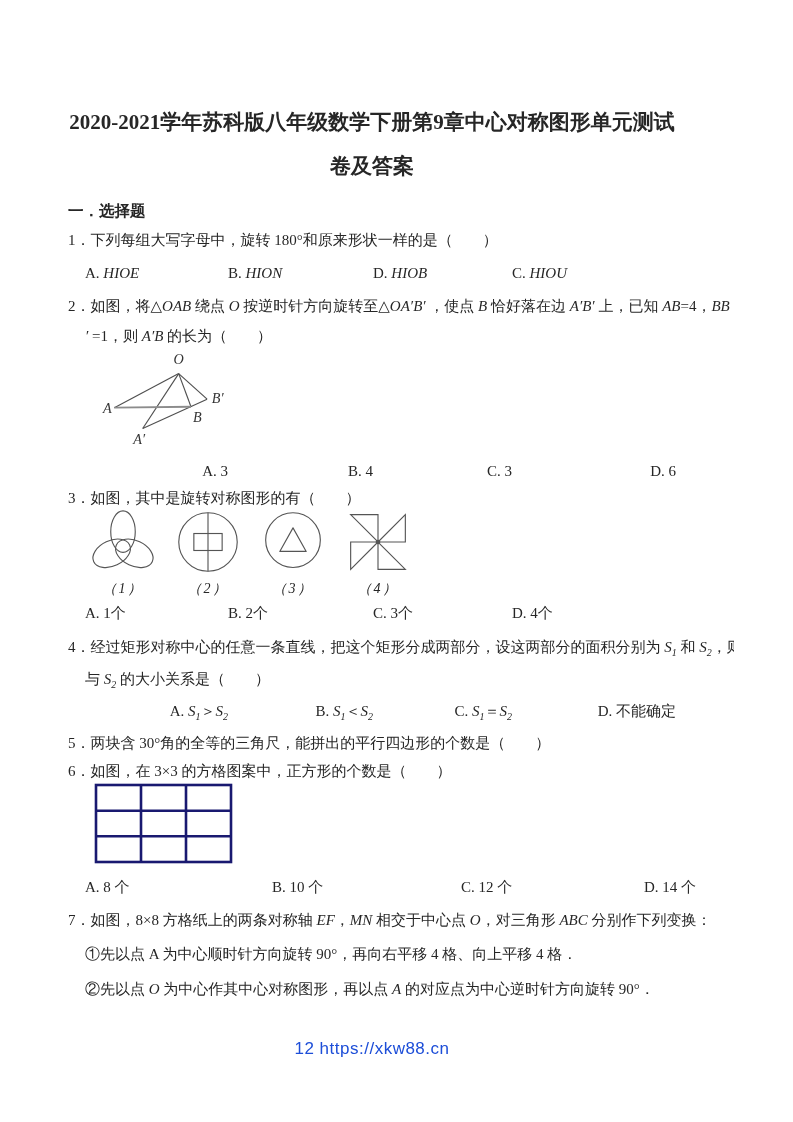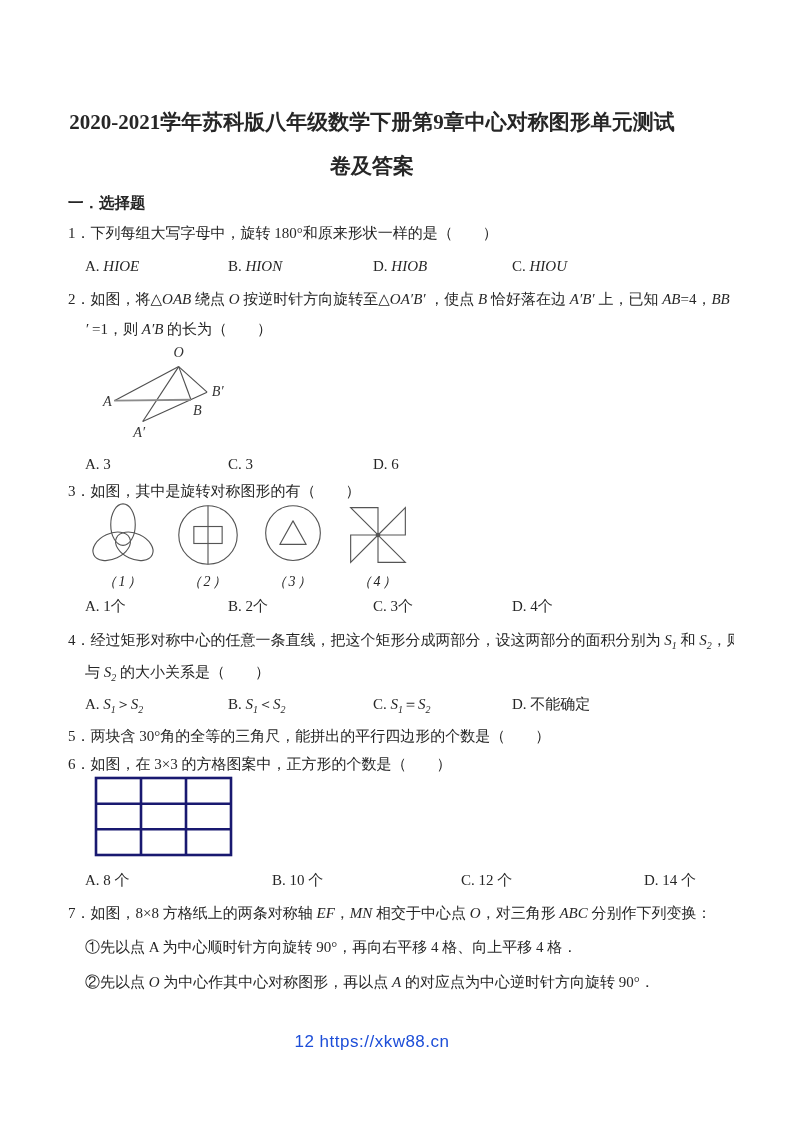--- a/index.html
+++ b/index.html
@@ -7,37 +7,37 @@
     position:relative;
     width:734px;height:1122px;
     background:#ffffff;
     font-family:"Liberation Serif","DejaVu Serif",serif;
     color:#262626;
     overflow:hidden;
   }
   .content{padding:0 58px 0 68px;}
   .title{padding-top:100px;text-align:center;font-weight:bold;font-size:21px;}
   .title .tline{line-height:44px;white-space:nowrap;}
-  .section{margin-top:3px;font-size:15.5px;font-weight:bold;line-height:26px;font-family:Liberation Mono, monospace;}
+  .section{margin-top:10px;font-size:15.5px;font-weight:bold;line-height:26px;}
   .qline{font-size:15px;line-height:33px;white-space:nowrap;}
   .cont{padding-left:17px;}
   .lh26{line-height:26px;}
   .lh22{line-height:22px;}
   .lh23{line-height:23px;}
   .lh31{line-height:31px;}
   .lh34{line-height:34px;}
   .lh35{line-height:35px;}
   .opts{
     display:grid;
     grid-template-columns:143px 145px 139px 1fr;
     padding-left:17px;
     font-size:15px;line-height:33px;
     white-space:nowrap;
   }
-  .opts.lh32{line-height:32px;}
+  .opts.lh32{line-height:32px;text-align:right;}
   i{font-style:italic;}
   sub{font-style:italic;font-size:10px;line-height:0;}
   .fig-q2{margin-left:18px;height:106px;}
   .fig-q2 svg text{font-family:"Liberation Serif","DejaVu Serif",serif;font-style:italic;font-size:15px;fill:#333333;}
   .figrow{display:flex;gap:15px;padding-left:20px;height:88px;align-items:flex-start;}
   .figcell{width:70px;text-align:center;}
   .figcap{font-size:14px;font-style:italic;line-height:20px;letter-spacing:2px;}
   .gridfig{margin-left:26px;height:82px;}
   .optgap{margin-top:6px;gap:44px;}
   .footer{
@@ -83,20 +83,21 @@
         <text x="91" y="16" text-anchor="middle">O</text>
         <text x="11" y="68">A</text>
         <text x="106" y="77">B</text>
         <text x="126" y="57">B′</text>
         <text x="43" y="100">A′</text>
       </svg>
     </div>
 
     <div class="opts lh32">
       <span><span>A. 3</span></span>
+      <span><span>B. 4</span></span>
       <span><span>C. 3</span></span>
       <span><span>D. 6</span></span>
     </div>
 
     <div class="qline lh22"><span>3．如图，其中是旋转对称图形的有（　　）</span></div>
 
     <div class="figrow">
       <div class="figcell">
         <svg width="70" height="66" viewBox="0 0 70 70">
           <g stroke="#555555" stroke-width="1.2" fill="none">

